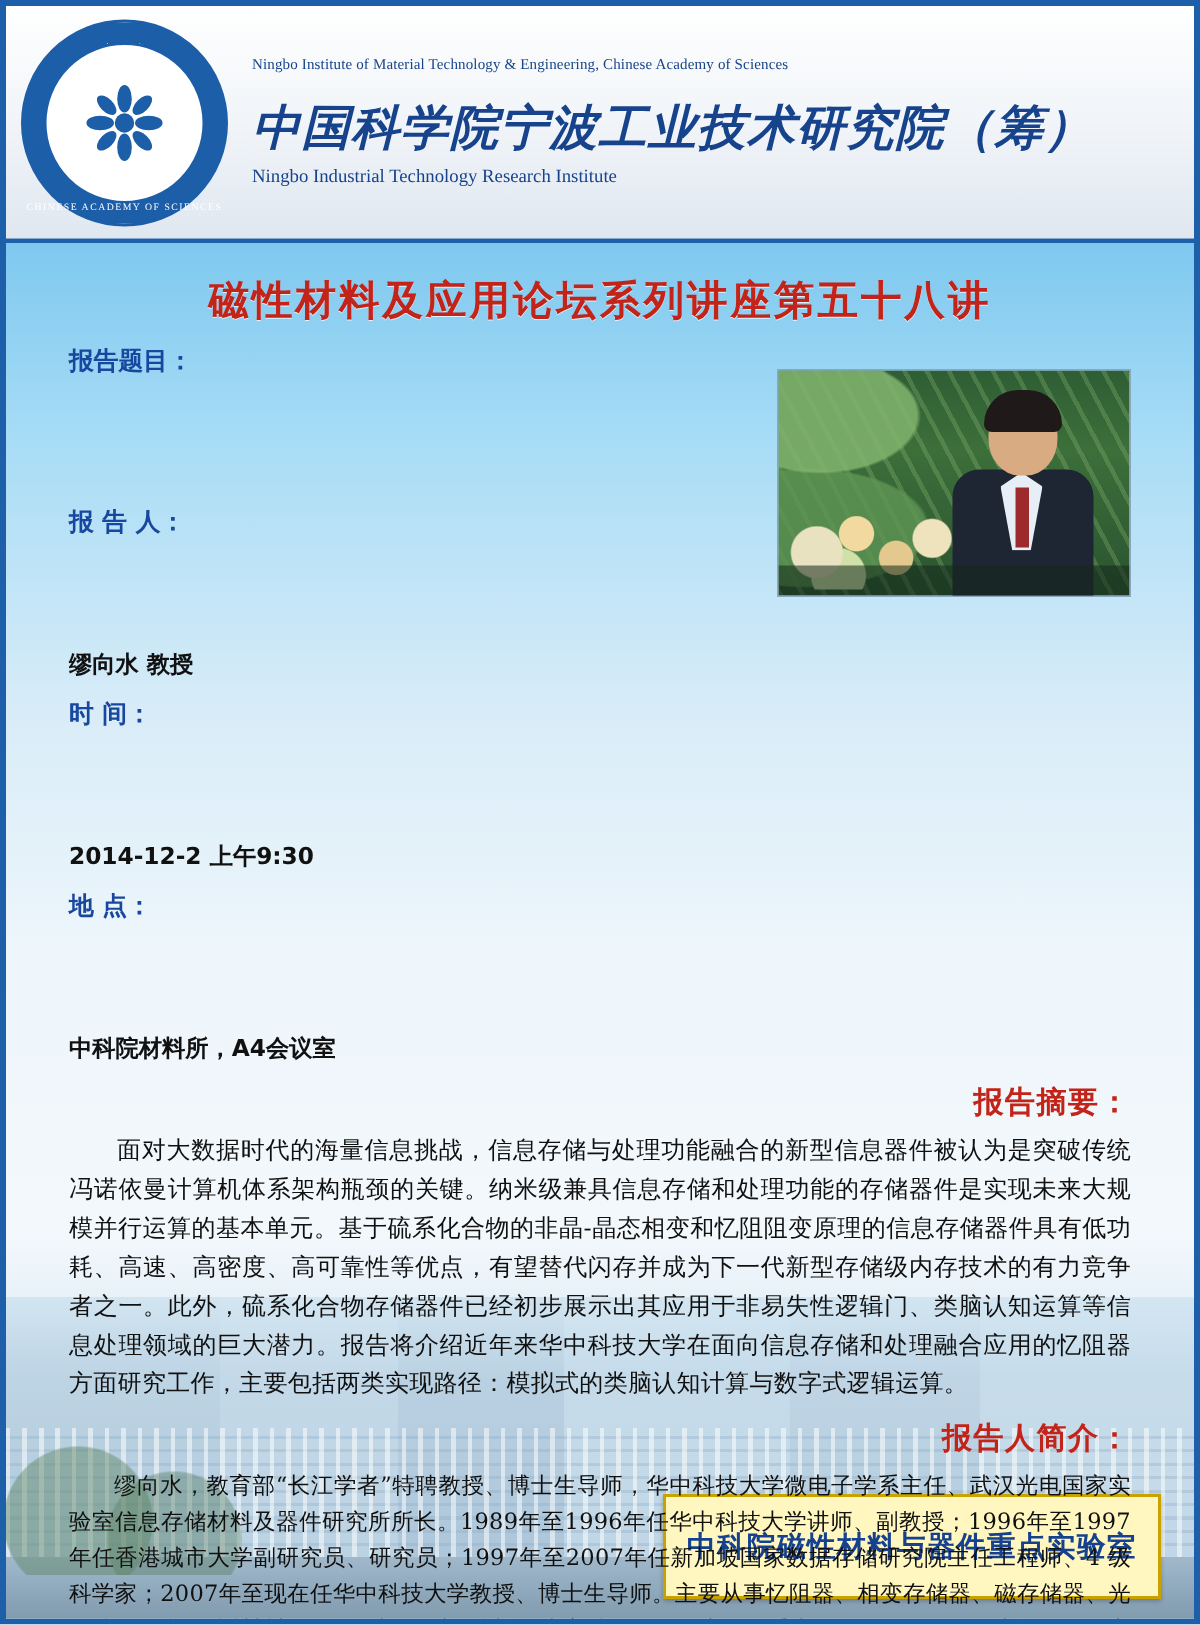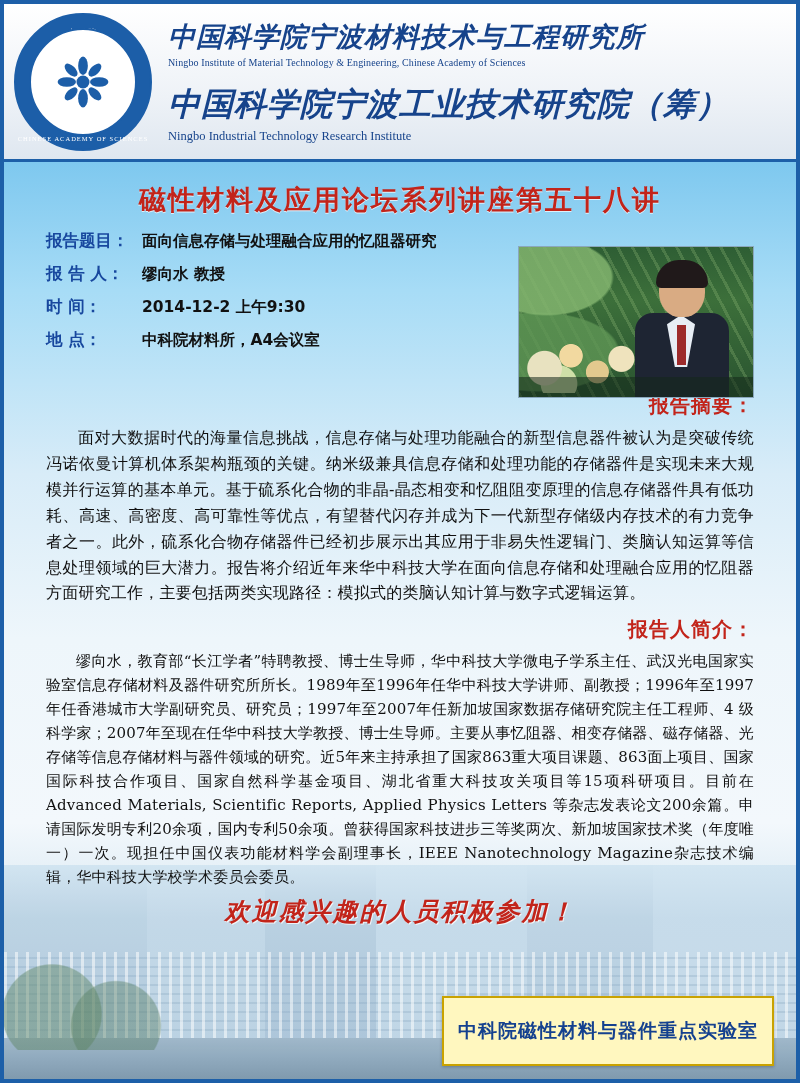--- a/index.html
+++ b/index.html
@@ -129,23 +129,24 @@
     padding-bottom:12px;
     text-shadow:0 1px 0 rgba(255,255,255,0.7);
   }
 
   .info{
     position:relative;
     min-height:152px;
   }
   .info-row{
     display:flex;
-    align-items:center;
+    align-items:flex-start;
     margin-bottom:11px;
     font-family:"DejaVu Sans", sans-serif;
+    flex-direction:column;
   }
   .info-label{
     color:#17479e;
     font-weight:bold;
     font-size:16.5px;
     width:96px;
     flex:0 0 96px;
     letter-spacing:0px;
     white-space:nowrap;
   }
@@ -275,21 +276,20 @@
           <ellipse cx="28" cy="28" rx="15" ry="8" transform="rotate(45 28 28)"></ellipse>
           <ellipse cx="72" cy="28" rx="15" ry="8" transform="rotate(-45 72 28)"></ellipse>
           <ellipse cx="28" cy="72" rx="15" ry="8" transform="rotate(-45 28 72)"></ellipse>
           <ellipse cx="72" cy="72" rx="15" ry="8" transform="rotate(45 72 72)"></ellipse>
         </g>
       </svg>
       <div class="ring-text">CHINESE ACADEMY OF SCIENCES</div>
     </div>
 
     <div class="header-texts">
-      <div class="h-cn1">中国科学院宁波材料技术与工程研究所</div>
       <div class="h-en1">Ningbo Institute of Material Technology &amp; Engineering, Chinese Academy of Sciences</div>
       <div class="h-cn2">中国科学院宁波工业技术研究院（筹）</div>
       <div class="h-en2">Ningbo Industrial Technology Research Institute</div>
     </div>
   </div>
 
   <div class="body">
     <div class="bg-buildings"></div>
     <div class="bg-trees"></div>
 
@@ -307,21 +307,20 @@
             <div class="tie"></div>
             <div class="head"></div>
             <div class="hair"></div>
           </div>
           <div class="flowers"></div>
           <div class="podium"></div>
         </div>
 
         <div class="info-row">
           <div class="info-label">报告题目：</div>
-          <div class="info-value">面向信息存储与处理融合应用的忆阻器研究</div>
         </div>
         <div class="info-row">
           <div class="info-label">报 告 人：</div>
           <div class="info-value">缪向水 教授</div>
         </div>
         <div class="info-row">
           <div class="info-label">时    间：</div>
           <div class="info-value">2014-12-2 上午9:30</div>
         </div>
         <div class="info-row">

